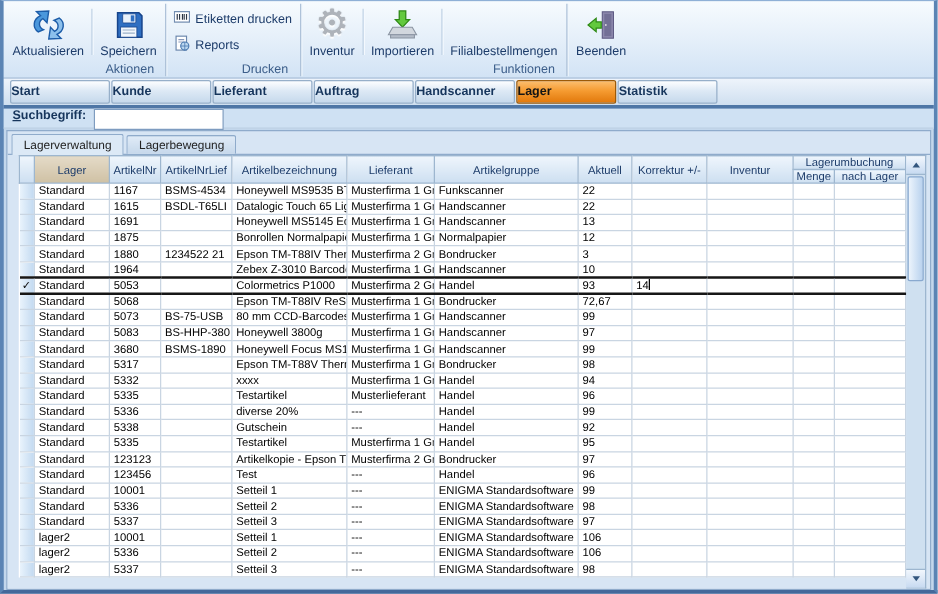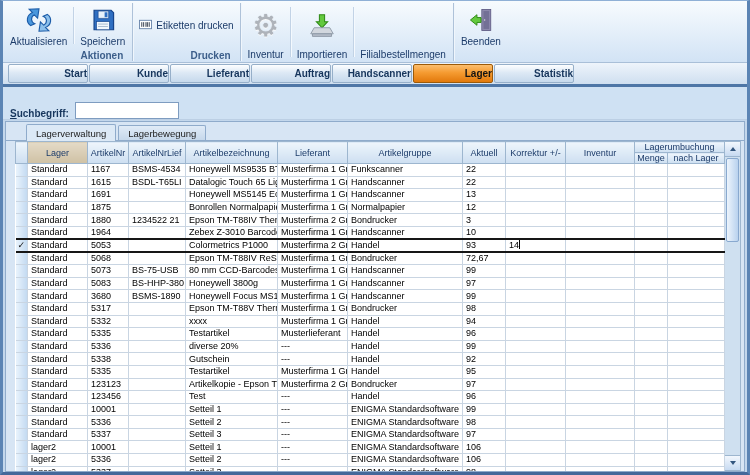--- a/index.html
+++ b/index.html
@@ -11,47 +11,47 @@
   
   .ribbon { height:62px; flex:none; display:flex; align-items:stretch;
             background:linear-gradient(#f7fbfe,#e3eef9 55%,#d2e3f5); border-bottom:1px solid #a9bfd8; }
   .rgroup { display:flex; flex-direction:column; padding:1px 2px 0;align-items:flex-end; }
   .rbtns { flex:1; display:flex; align-items:stretch; }
   .rbtns.col { flex-direction:column; justify-content:center; gap:5px; }
   .rbtn { display:flex; flex-direction:column; align-items:center; justify-content:flex-end;
           padding:1px 5px 2px; font-size:10px; color:#1d3c6a; white-space:nowrap; cursor:default; border-radius:3px; }
   .rbtn .bicon { flex:1; display:flex; align-items:center; justify-content:center; }
   .rbtn.small { flex-direction:row; justify-content:flex-start; gap:4px; padding:0 4px; flex:none; }
-  .glabel { height:13px; font-size:10px; color:#3c5e8a; display:flex; align-items:center; gap:4px; padding:0 3px;font-weight:bold; }
+  .glabel { height:13px; font-size:10px; color:#3c5e8a; display:flex; align-items:center; gap:4px; padding:0 3px; }
   .glabel::before,.glabel::after { content:""; flex:1; height:1px; background:#b3c6dc; box-shadow:0 1px 0 #f2f8fd; }
   .glabel span { flex:none; }
   .vsep { width:1px; background:#c2d3e6; box-shadow:1px 0 0 #f4f9fe; margin:5px 1px; }
   .gsep { width:1px; background:#aec2d9; box-shadow:1px 0 0 #f0f6fc; margin:2px 0 1px; }
   .gear-glyph { font-size:30px; color:#aeb3ba; text-shadow:0 1px 1px #fff, 0 0 1px #8a9098; line-height:30px; }
   .ribbon-filler { flex:1; }
 
   
   .tabbar { height:24px; flex:none; display:flex; align-items:center; gap:1px; padding-left:5px;
             background:linear-gradient(#eef4fb,#cfdff0); border-bottom:3px solid #4e76a6; }
-  .tab { width:80px; height:19px; line-height:17px; text-align:right; font-weight:bold; font-size:10px;
+  .tab { width:80px; height:19px; line-height:17px; text-align:left; font-weight:bold; font-size:10px;
          color:#16355c; background:linear-gradient(#fdfeff,#dde9f5 45%,#c6d9ec);
          border:1px solid #96afc9; border-radius:2px; cursor:default; }
   .tab.active { background:linear-gradient(#fcbe6e,#f59b31 45%,#e2790c); border-color:#9c5a08; color:#141414; }
 
   
-  .searchrow { height:33px; flex:none; background:#cfe1f3; display:flex; align-items:flex-end;
+  .searchrow { height:16px; flex:none; background:#cfe1f3; display:flex; align-items:flex-start;
                padding-left:7px; gap:6px; border-bottom:1px solid #bccfe4; }
   .search-label { display:inline-block; font-size:10px; font-weight:bold; color:#16355c; }
   .search-label::first-letter { text-decoration:underline; }
   .search-input { width:104px; height:17px; border:1px solid #7e9cc0; background:#fff; font-size:10px;
                   font-family:"Liberation Sans",sans-serif; padding:0 2px; }
 
   
   .panel { flex:1; margin:1px 2px 0; background:#d7e5f4; border:1px solid #8fabcb; position:relative; overflow:hidden; }
-  .subtabs { height:18px; display:flex; align-items:flex-end; padding-left:20px; position:relative; z-index:2; }
+  .subtabs { height:18px; display:flex; align-items:flex-end; padding-left:3px; position:relative; z-index:2; }
   .subtab { font-size:9.5px; color:#222; padding:2px 9px 2px; margin-right:2px; height:15px;
             background:linear-gradient(#e0ebf7,#c6d8eb); border:1px solid #8fabcb; border-bottom:none;
             border-radius:2px 2px 0 0; cursor:default; }
   .subtab.active { height:17px; background:#dce9f6; margin-bottom:-1px; padding-top:3px; }
   .tablezone { position:absolute; top:18px; left:0; right:0; bottom:0; border-top:1px solid #8fabcb;
                background:#d7e5f4; padding-left:9px; display:flex; align-items:stretch; overflow:hidden; }
 
   
   table.grid { border-collapse:collapse; table-layout:fixed; width:709px; background:#fff; font-size:9px; flex:none; align-self:flex-start; }
   .grid th { height:11px; font-weight:normal; color:#1d3c6a; background:linear-gradient(#eef5fc,#cddff1);
@@ -123,20 +123,32 @@
                 <line x1="3" y1="4.5" x2="3" y2="9.5"></line>
                   <line x1="5" y1="4.5" x2="5" y2="9.5"></line>
                 <line x1="7.5" y1="4.5" x2="7.5" y2="9.5"></line>
                   <line x1="9" y1="4.5" x2="9" y2="9.5"></line>
                 <line x1="11" y1="4.5" x2="11" y2="9.5"></line>
               </g>
             </svg>
           </span>
           <span>Etiketten drucken</span>
         </div>
+        <div class="rbtn small">
+          <span>
+            <svg viewBox="0 0 14 14" width="13" height="13">
+              <rect x="2" y="1" width="9" height="12" fill="#fff" stroke="#6a86ac"></rect>
+              <line x1="4" y1="4" x2="9" y2="4" stroke="#8899bb"></line>
+              <line x1="4" y1="6" x2="9" y2="6" stroke="#8899bb"></line>
+              <circle cx="9.5" cy="9.5" r="3.5" fill="#bcd8f0" stroke="#4a7ab0"></circle>
+              <path d="M6 9.5 h7 M9.5 6 v7" stroke="#4a7ab0" stroke-width="0.7" fill="none"></path>
+            </svg>
+          </span>
+          <span>Reports</span>
+        </div>
       </div>
       <div class="glabel">
           <span>Drucken</span>
         </div>
     </div>
 
     <div class="gsep"></div>
 
     <div class="rgroup">
       <div class="rbtns">
@@ -156,20 +168,23 @@
             </svg>
           </span>
           <span>Importieren</span>
         </div>
         <div class="vsep"></div>
         <div class="rbtn">
           <span class="bicon"></span>
           <span>Filialbestellmengen</span>
         </div>
       </div>
+      <div class="glabel">
+          <span>Funktionen</span>
+        </div>
     </div>
 
     <div class="gsep"></div>
 
     <div class="rgroup">
       <div class="rbtns">
         <div class="rbtn">
           <span class="bicon">
             <svg viewBox="0 0 32 32" width="26" height="26">
               <rect x="17" y="3" width="11" height="26" fill="#8d89ad" stroke="#5a5680"></rect>

